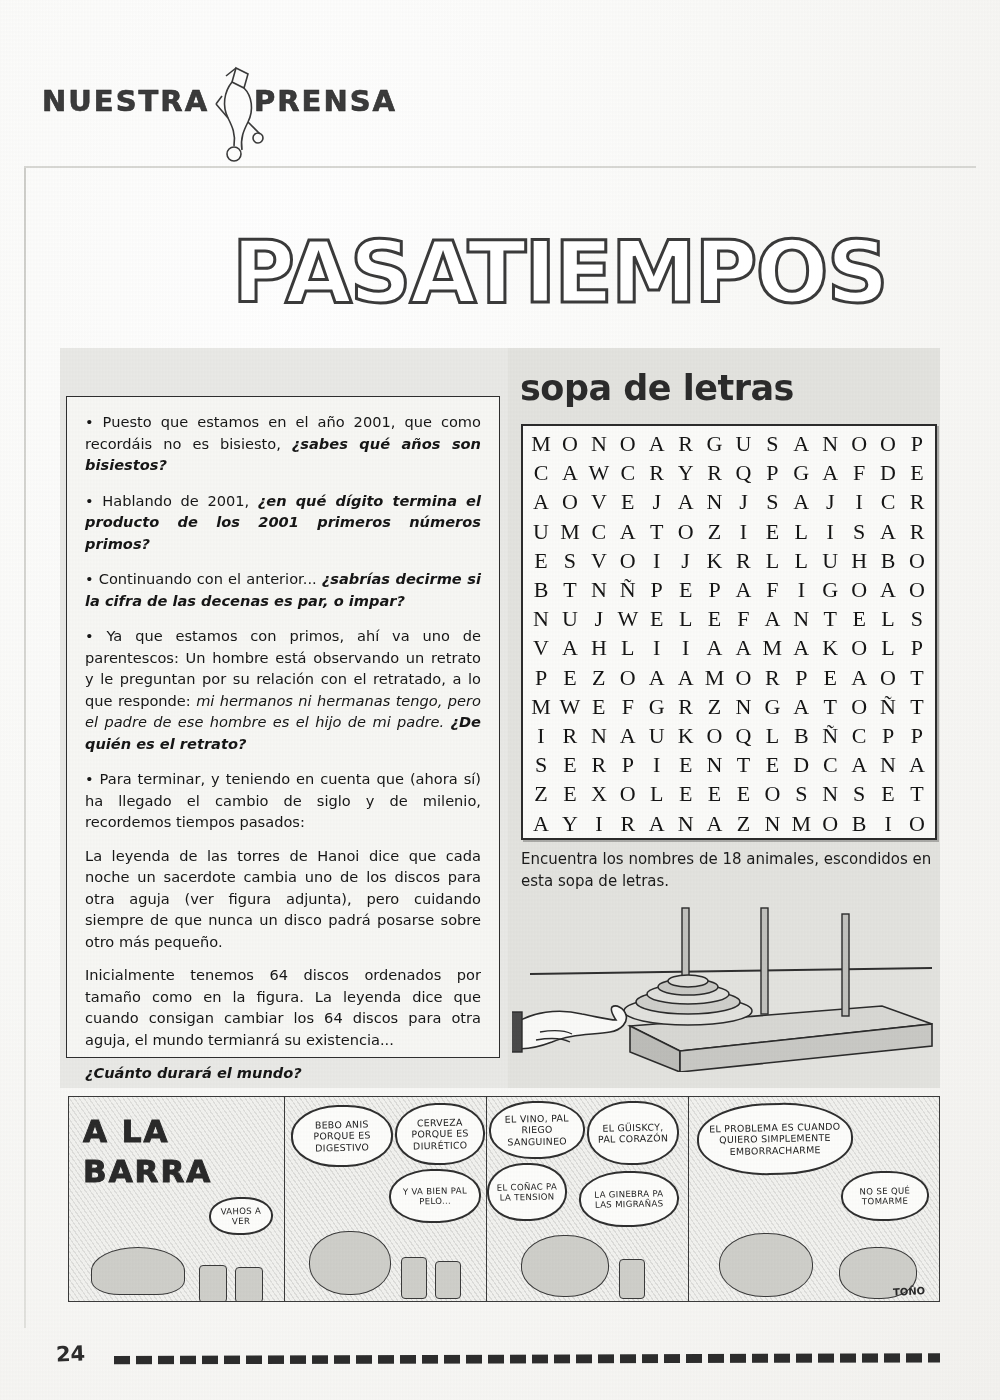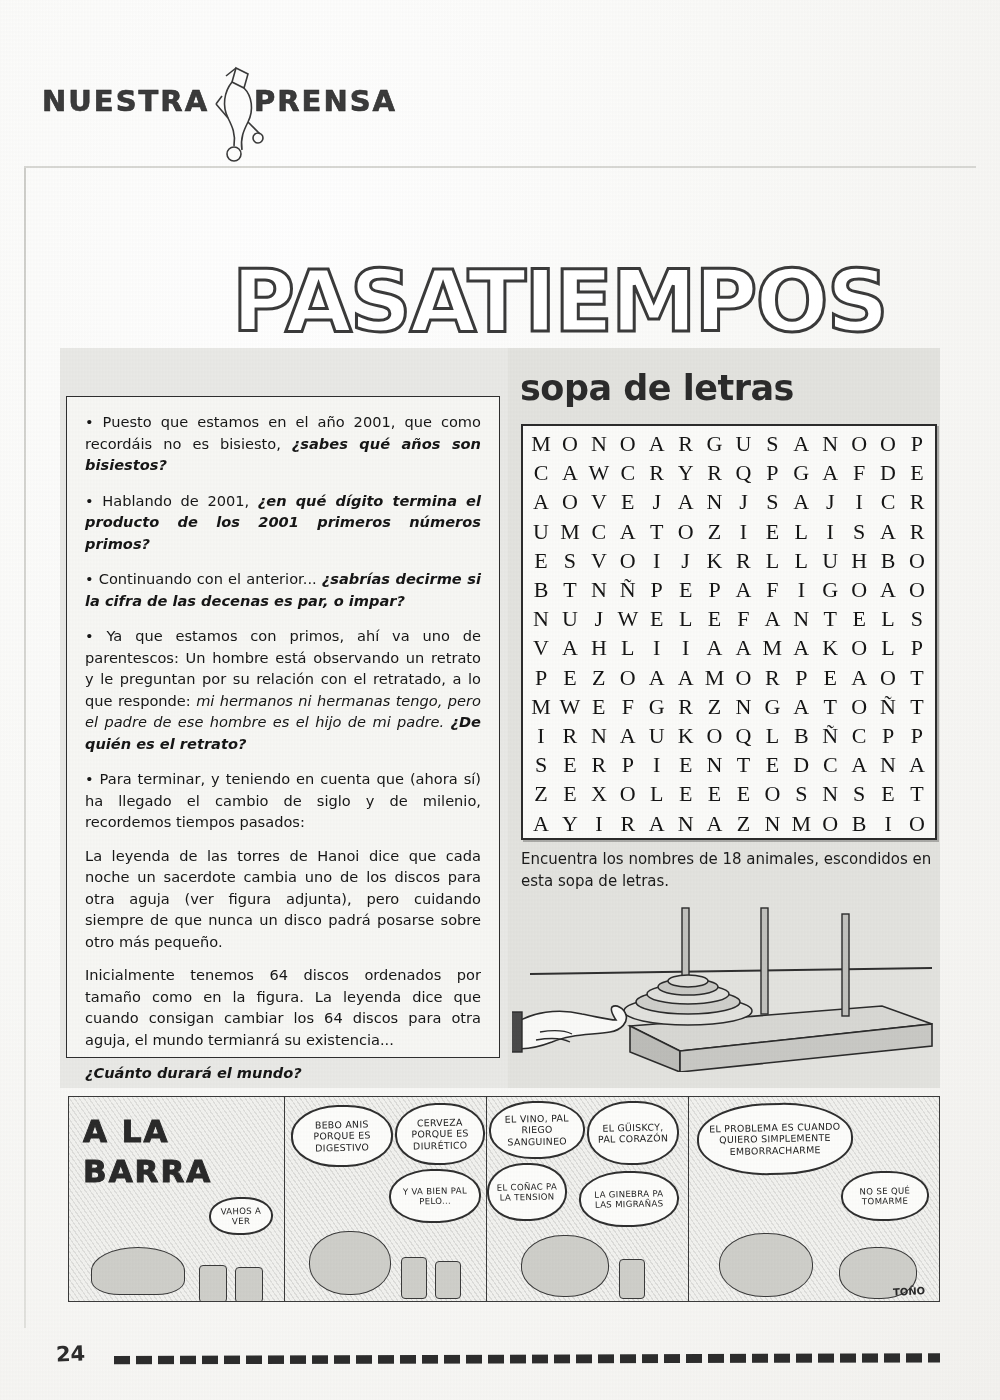--- a/index.html
+++ b/index.html
@@ -35,21 +35,21 @@
     color:#3b3b3b;
     -webkit-text-stroke:0.6px #2a2a2a;
   }
   .mast-left{left:0px;}
   .mast-right{left:212px;}
   .mast-fig{
     position:absolute;left:160px;top:-4px;width:70px;height:104px;
   }
   
   #title-pasatiempos{
-    position:absolute;left:232px;top:255px;width:700px;height:92px;
+    position:absolute;left:232px;top:226px;width:700px;height:92px;
   }
   .pasa-text{
     font-family:"DejaVu Sans",sans-serif;
     font-weight:bold;
     font-size:86px;
     letter-spacing:-2px;
     color:#ffffff;
     -webkit-text-stroke:3px #3a3a3a;
     line-height:92px;
     white-space:nowrap;

